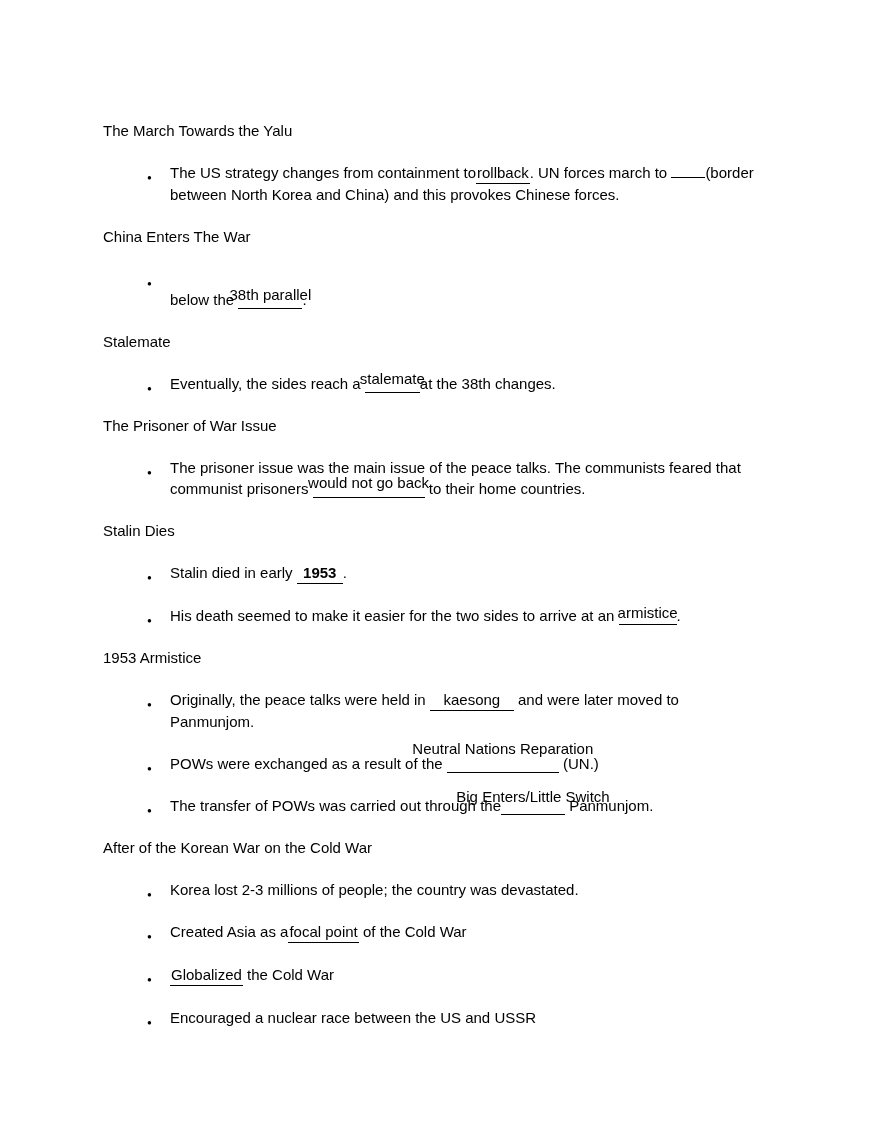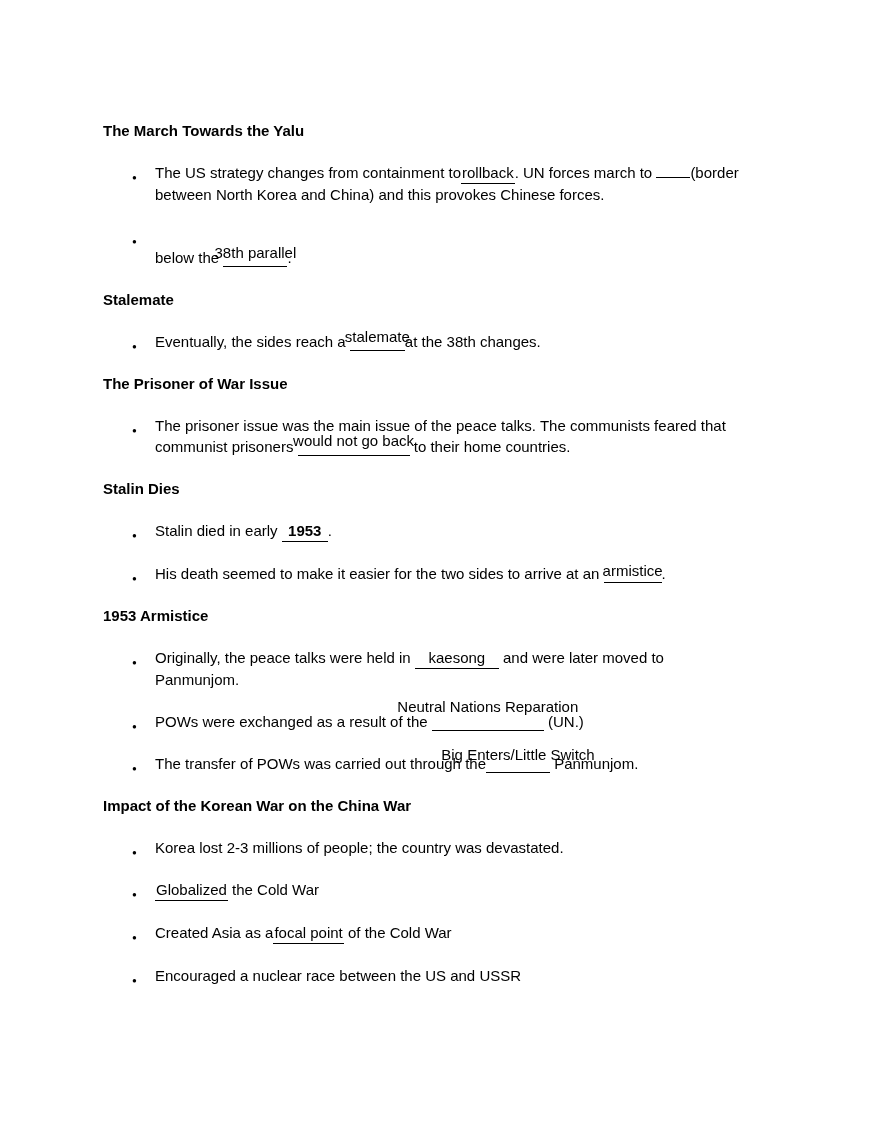--- a/index.html
+++ b/index.html
@@ -9,24 +9,24 @@
     min-height: 1139px;
     font-family: "Liberation Sans", "DejaVu Sans", sans-serif;
     font-size: 15px;
     line-height: 21px;
     color: #000000;
   }
   .page { padding: 120px 80px 60px 103px; }
   .doc-section { margin: 0; }
   h3.section-heading {
     font-size: 15px;
-    font-weight: 700;
+    font-weight: 400;
     margin: 0 0 21px 0;
   }
-  ul.bullet-list { margin: 0; padding: 0; list-style: none; }
+  ul.bullet-list { margin: 15px; padding: 0; list-style: none; }
   li.bullet-item {
     position: relative;
     padding-left: 52px;
     margin-bottom: 21px;
     max-width: 697px;
   }
   li.bullet-item::before {
     content: "●";
     position: absolute;
     left: 29px;
@@ -60,20 +60,21 @@
 <body>
 
 <div class="page">
     <section class="doc-section">
       <h3 class="section-heading">The March Towards the Yalu</h3>
       <ul class="bullet-list">
         <li class="bullet-item"><span class="text-run">The US strategy changes from containment to</span><span class="blank"><span class="answer">rollback</span></span><span class="text-run">. UN forces march to </span><span class="blank" style="min-width: 34px;"></span><span class="text-run">(border</span><br><span class="text-run">between North Korea and China) and this provokes Chinese forces.</span></li>
       </ul>
     </section>
     <section class="doc-section">
+      <h3 class="section-heading">China Enters The War</h3>
       <ul class="bullet-list">
         <li class="bullet-item"><br><span class="text-run">below the </span><span class="blank raised" style="min-width: 64px;"><span class="answer" style="bottom: 6px;">38th parallel</span></span><span class="text-run">.</span></li>
       </ul>
     </section>
     <section class="doc-section">
       <h3 class="section-heading">Stalemate</h3>
       <ul class="bullet-list">
         <li class="bullet-item"><span class="text-run">Eventually, the sides reach a </span><span class="blank raised" style="min-width: 55px;"><span class="answer" style="bottom: 6px;">stalemate</span></span><span class="text-run">at the 38th changes.</span></li>
       </ul>
     </section>
@@ -92,21 +93,21 @@
     </section>
     <section class="doc-section">
       <h3 class="section-heading">1953 Armistice</h3>
       <ul class="bullet-list">
         <li class="bullet-item"><span class="text-run">Originally, the peace talks were held in </span><span class="blank" style="min-width: 84px;"><span class="answer">kaesong</span></span><span class="text-run"> and were later moved to</span><br><span class="text-run">Panmunjom.</span></li>
         <li class="bullet-item"><span class="text-run">POWs were exchanged as a result of the </span><span class="blank raised" style="min-width: 112px;"><span class="answer" style="bottom: 16px;">Neutral Nations Reparation</span></span><span class="text-run"> (UN.)</span></li>
         <li class="bullet-item"><span class="text-run">The transfer of POWs was carried out through the</span><span class="blank raised" style="min-width: 64px;"><span class="answer" style="bottom: 10px;">Big Enters/Little Switch</span></span><span class="text-run"> Panmunjom.</span></li>
       </ul>
     </section>
     <section class="doc-section">
-      <h3 class="section-heading">Impact of the Korean War on the China War</h3>
+      <h3 class="section-heading">After of the Korean War on the Cold War</h3>
       <ul class="bullet-list">
         <li class="bullet-item"><span class="text-run">Korea lost 2-3 millions of people; the country was devastated.</span></li>
+        <li class="bullet-item"><span class="text-run">Created Asia as a</span><span class="blank"><span class="answer">focal point</span></span><span class="text-run"> of the Cold War</span></li>
         <li class="bullet-item"><span class="blank"><span class="answer">Globalized</span></span><span class="text-run"> the Cold War</span></li>
-        <li class="bullet-item"><span class="text-run">Created Asia as a</span><span class="blank"><span class="answer">focal point</span></span><span class="text-run"> of the Cold War</span></li>
         <li class="bullet-item"><span class="text-run">Encouraged a nuclear race between the US and USSR</span></li>
       </ul>
     </section>
   </div>
 
 </body></html>

